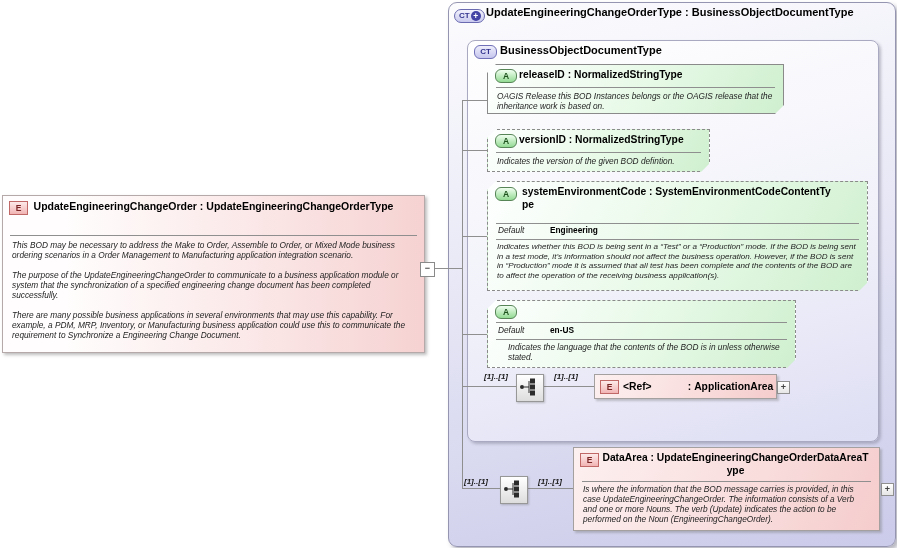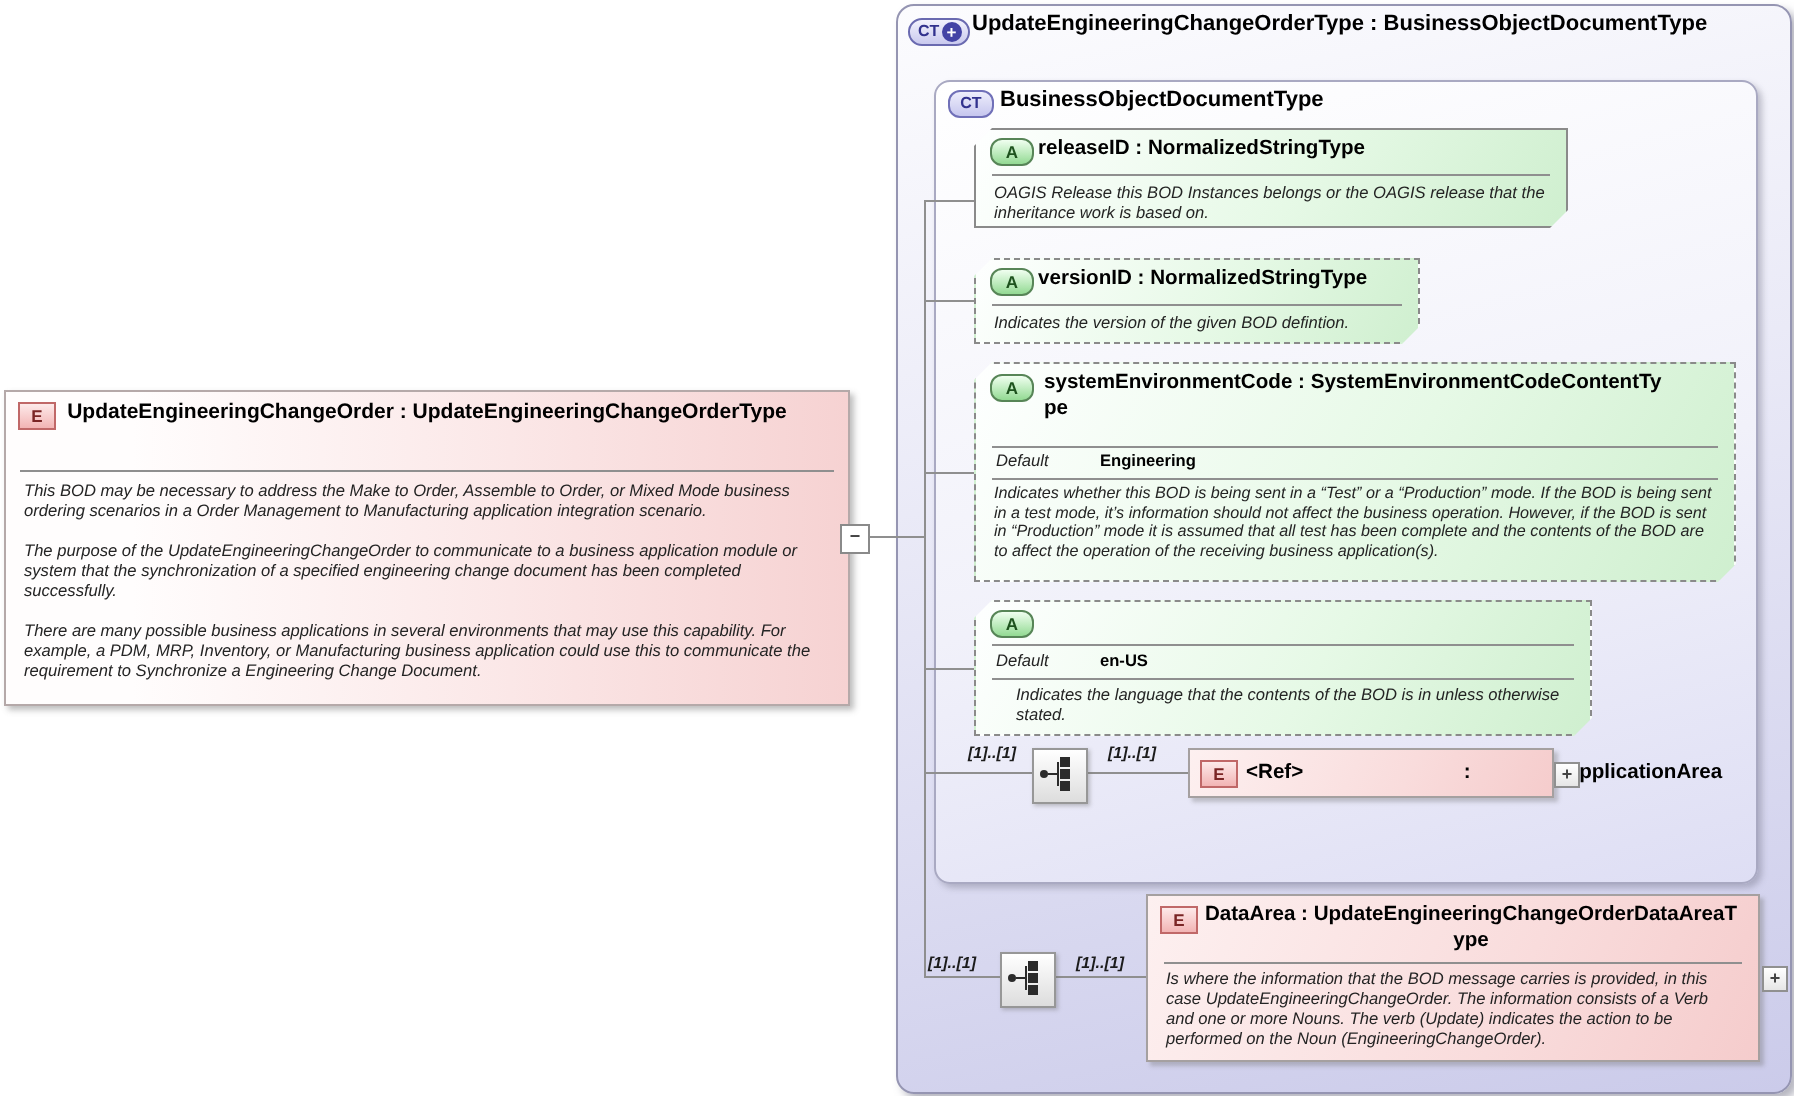--- a/index.html
+++ b/index.html
@@ -81,21 +81,21 @@
   #attr-version{left:487px;top:129px;width:223px;height:43px;}
   #attr-sysenv{left:487px;top:181px;width:381px;height:110px;}
   #attr-lang{left:487px;top:300px;width:309px;height:68px;}
 
   
   .elem-box{position:absolute;border:1px solid #a5a0a0;z-index:4;box-sizing:border-box;
             background:linear-gradient(115deg,#fdf0f0 0%,#f9dcdc 60%,#f5cccc 100%);
             box-shadow:2px 2px 2px rgba(110,110,110,0.35);}
   #ref-box{left:594px;top:374px;width:183px;height:25px;}
   #ref-box .rb-row{position:absolute;left:28px;top:5px;display:flex;
-            font:bold 10.3px/13px "Liberation Sans",sans-serif;color:#000;gap:44px;}
+            font:bold 10.3px/13px "Liberation Sans",sans-serif;color:#000;}
   #ref-box .rb-name{width:62px;}
   #da-box{left:573px;top:447px;width:307px;height:84px;}
   #da-box .title{margin:4px 10px 0 28px;text-align:center;word-break:break-all;
             font:bold 10.3px/12.5px "Liberation Sans",sans-serif;color:#000;}
 
   
   .seq-icon{position:absolute;width:26px;height:26px;border:1px solid #979797;z-index:4;
             background:linear-gradient(180deg,#ffffff,#dddddd);box-shadow:1px 1px 2px rgba(110,110,110,0.4);cursor:pointer;}
 </style>
 </head>

